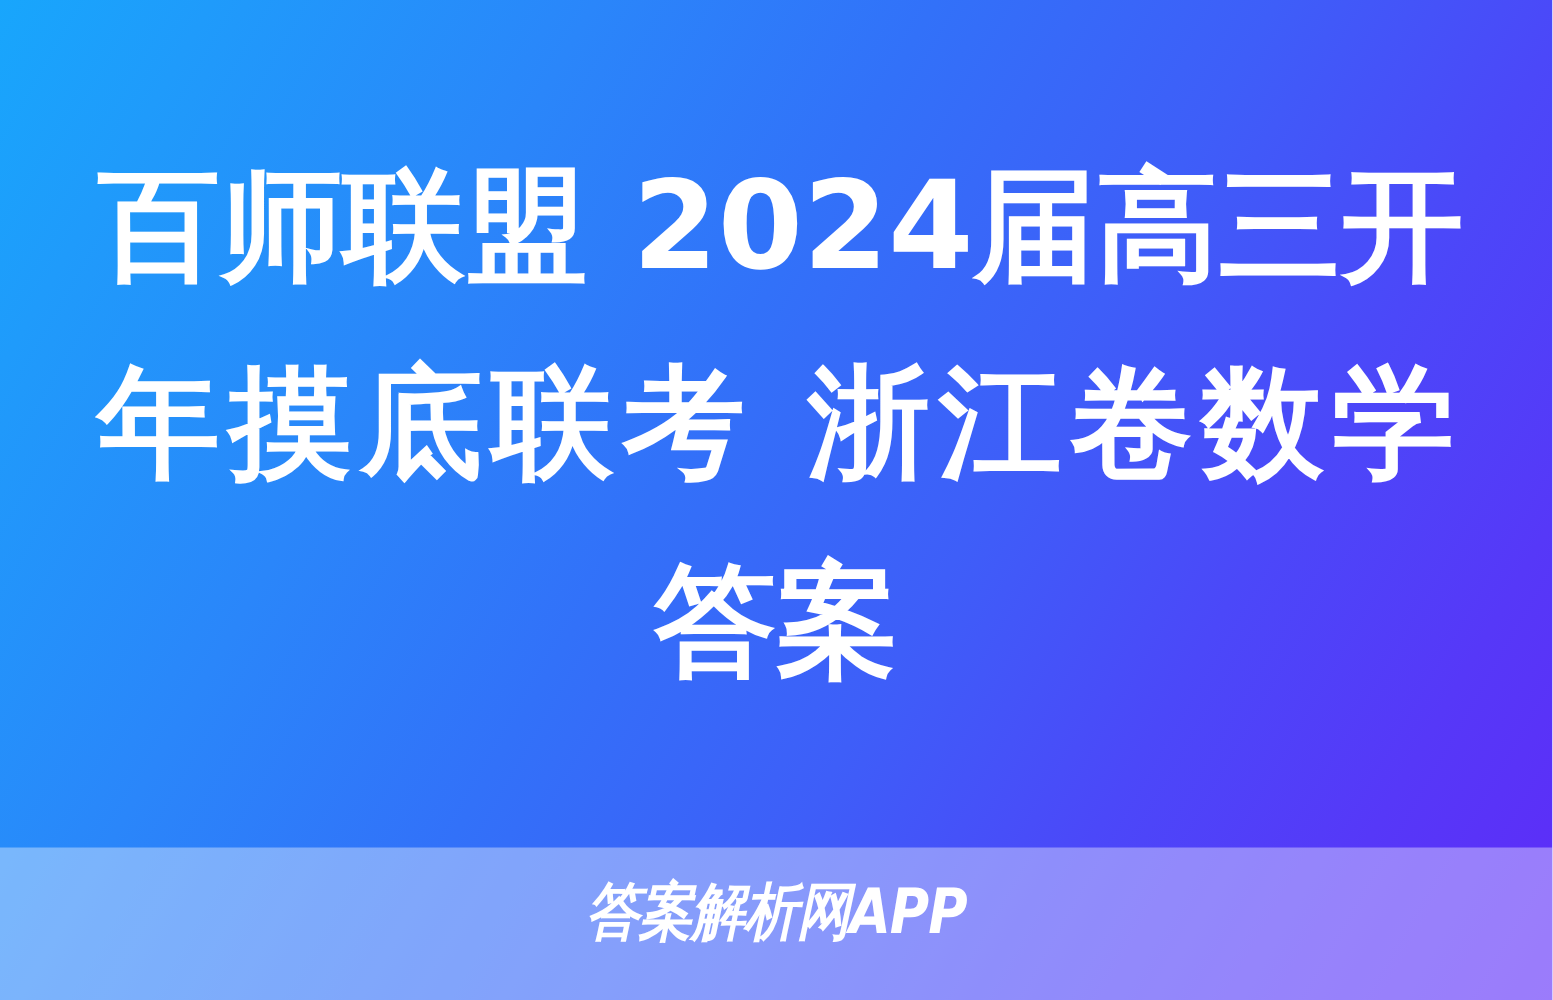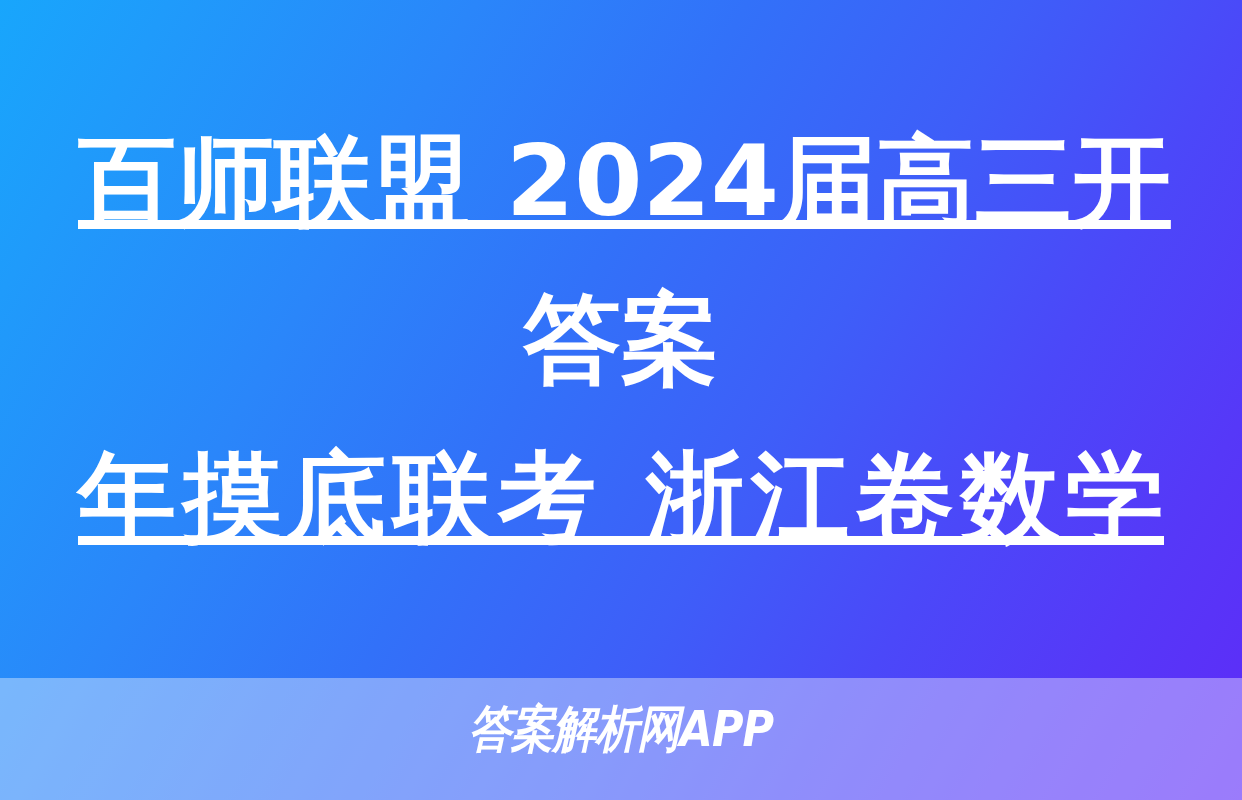--- a/index.html
+++ b/index.html
@@ -60,21 +60,20 @@
   }
 
   .title-line.centered {
     text-align: center;
     text-align-last: center;
   }
 
   
   .title-line.stretch {
     word-spacing: 0.02em;
-    text-decoration: underline;
   }
 
   
   #footer-band {
     position: absolute;
     left: 0;
     top: 678px;
     width: 1242px;
     height: 122px;
     background: rgba(255, 255, 255, 0.38);
@@ -97,21 +96,21 @@
     white-space: nowrap;
   }
 </style>
 </head>
 <body>
 
 <div id="poster">
 
   <div id="headline">
     <div class="title-line stretch">百师联盟 2024届高三开</div>
+    <div class="title-line stretch">年摸底联考 浙江卷数学</div>
     <div class="title-line centered">答案</div>
-    <div class="title-line stretch">年摸底联考 浙江卷数学</div>
   </div>
 
   <div id="footer-band"></div>
 
   <div id="watermark">答案解析网APP</div>
 
 </div>
 
 </body></html>

